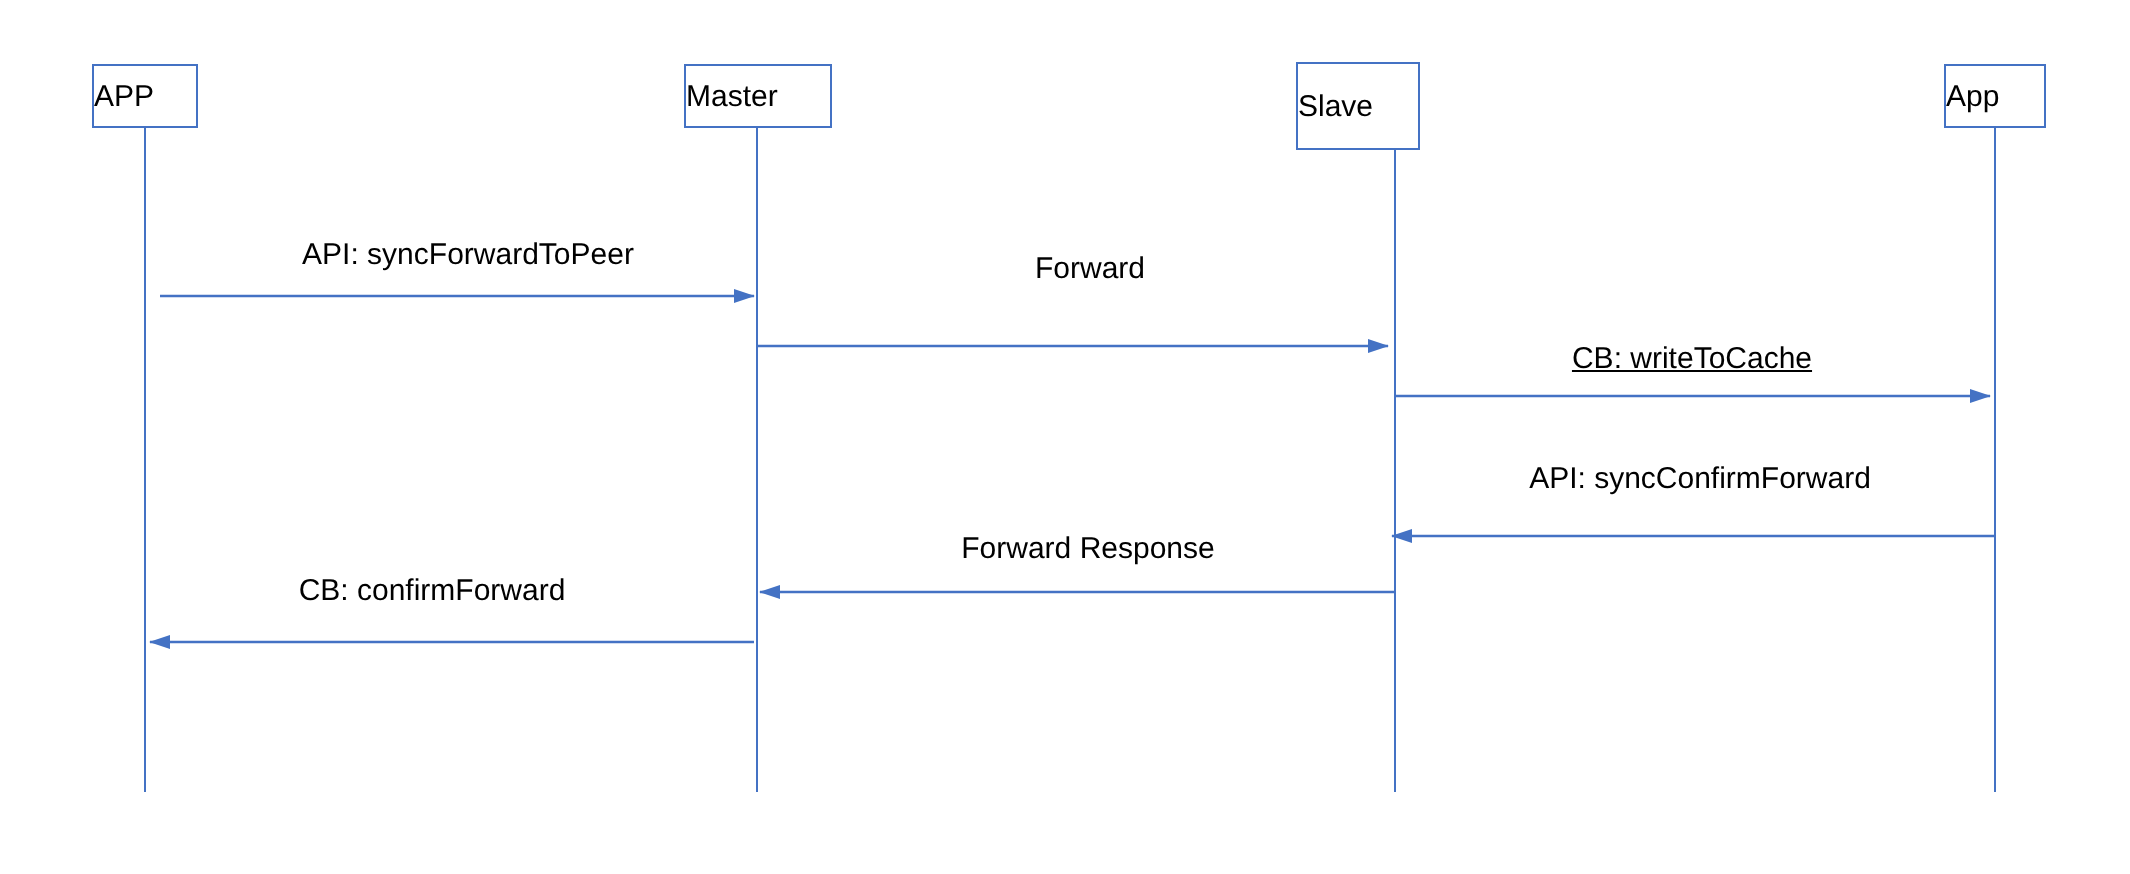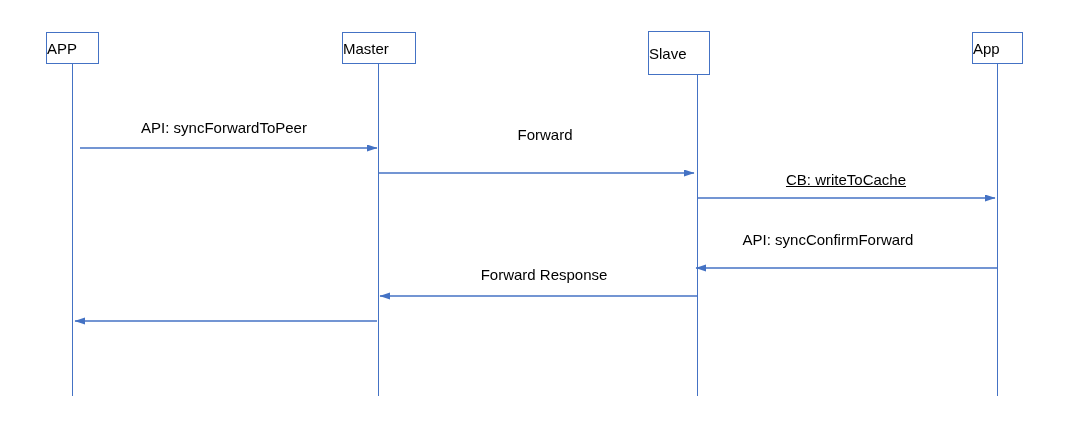--- a/index.html
+++ b/index.html
@@ -90,19 +90,20 @@
       </marker>
     </defs>
     <line class="msg-line" x1="80" y1="148" x2="377" y2="148" marker-end="url(#arrow)"></line>
     <line class="msg-line" x1="379" y1="173" x2="694" y2="173" marker-end="url(#arrow)"></line>
     <line class="msg-line" x1="697" y1="198" x2="995" y2="198" marker-end="url(#arrow)"></line>
     <line class="msg-line" x1="997" y1="268" x2="696" y2="268" marker-end="url(#arrow)"></line>
     <line class="msg-line" x1="697" y1="296" x2="380" y2="296" marker-end="url(#arrow)"></line>
     <line class="msg-line" x1="377" y1="321" x2="75" y2="321" marker-end="url(#arrow)"></line>
   </svg>
 
-  <div class="msg-label" style="left:224px; top:118px;">API: syncForwardToPeer</div>
+  <div class="msg-label" style="left:234px; top:118px;">API: syncForwardToPeer</div>
   <div class="msg-label" style="left:545px; top:125px;">Forward</div>
   <div class="msg-label" style="left:846px; top:170px;text-decoration:underline;">CB: writeToCache</div>
-  <div class="msg-label" style="left:828px; top:230px;">API: syncConfirmForward</div>
+  <div class="msg-label" style="left:850px; top:230px;">API: syncConfirmForward</div>
   <div class="msg-label" style="left:544px; top:265px;">Forward Response</div>
+  <div class="msg-label" style="left:216px; top:286px;">CB: confirmForward</div>
 
 </div>
 
 </body></html>

